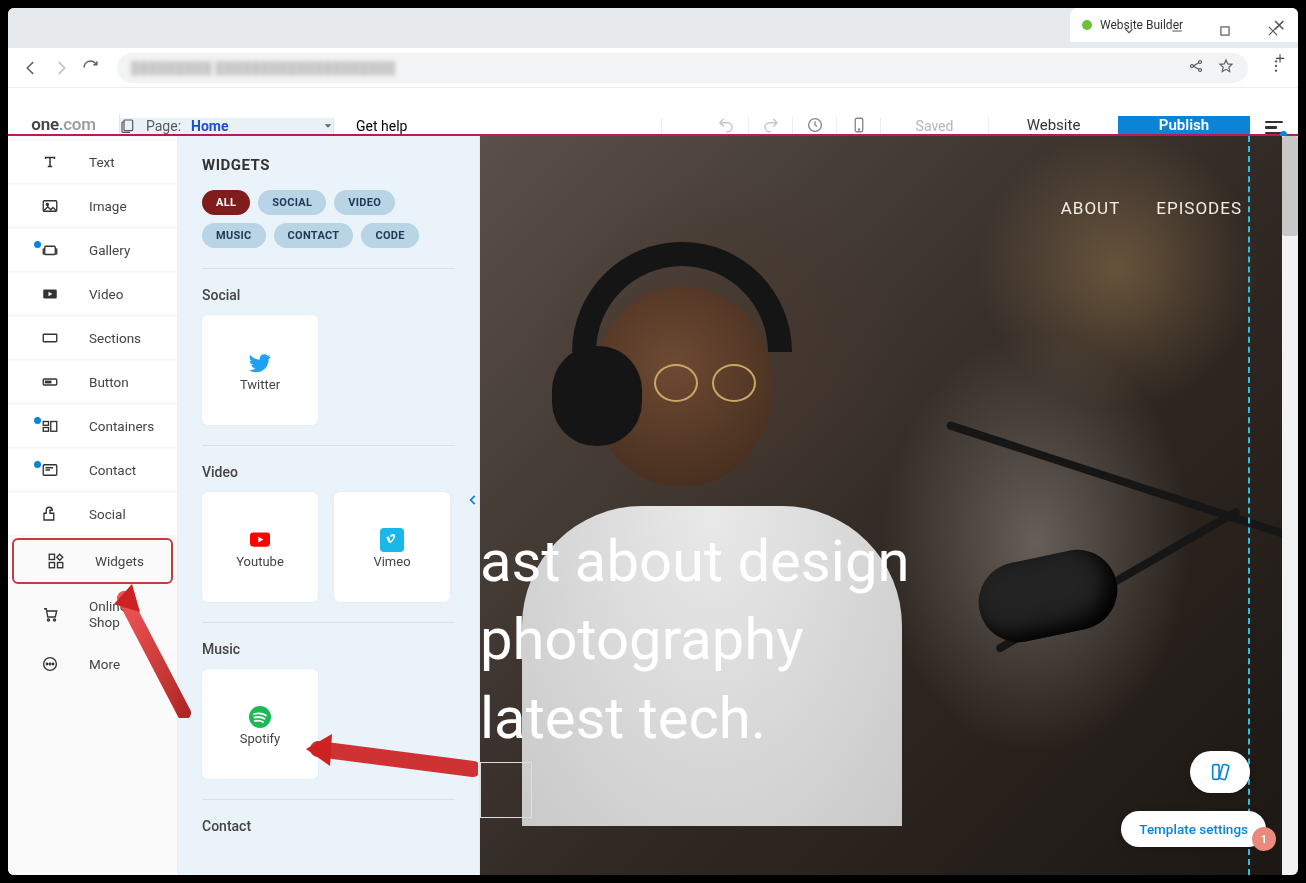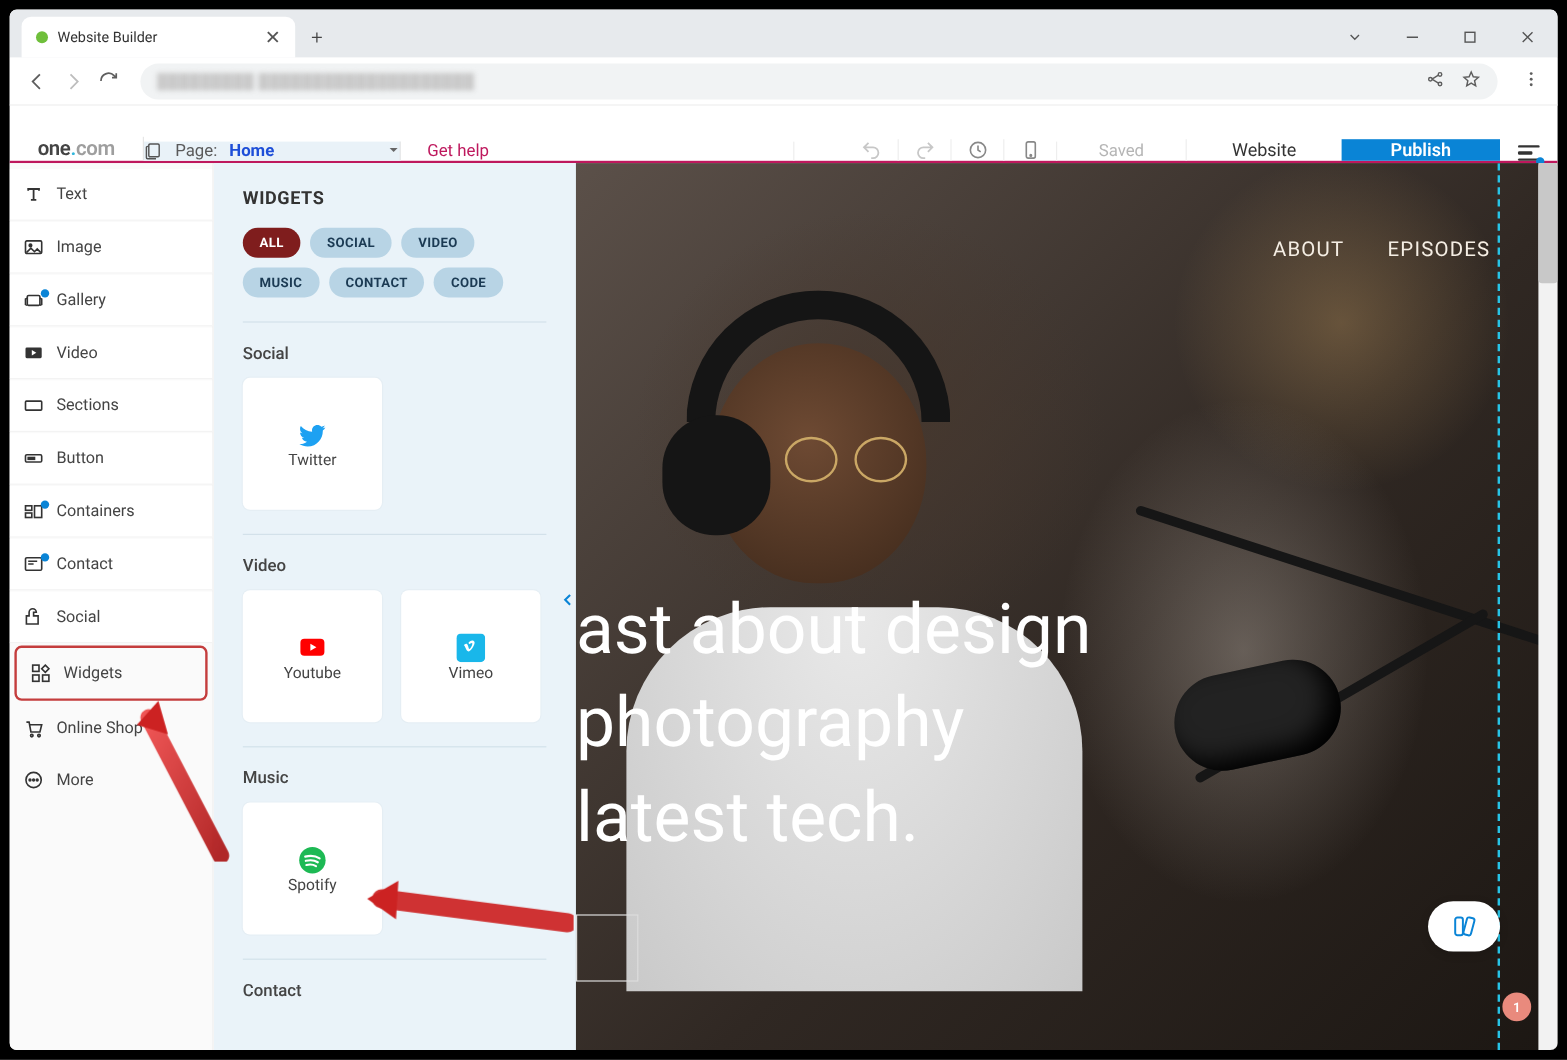--- a/index.html
+++ b/index.html
@@ -4,21 +4,21 @@
 <style>
 * { margin: 0; padding: 0; box-sizing: border-box; font-family: -apple-system, BlinkMacSystemFont, "Segoe UI", Roboto, sans-serif; }
 html, body { width: 100%; height: 100%; background: #000; }
 .frame { position: absolute; left: 8px; top: 8px; right: 8px; bottom: 8px; background: #fff; border-radius: 6px; overflow: hidden; }
 
 
 .win-controls { position: absolute; right: 18px; top: 16px; display: flex; gap: 34px; color: #555; font-size: 14px; }
 .win-controls svg { width: 14px; height: 14px; }
 
 
-.tab-strip { height: 40px; background: #e7eaed; display: flex; align-items: flex-end; padding-left: 10px; }
+.tab-strip { height: 40px; background: #e7eaed; display: flex; align-items: flex-end; padding-left: 10px; flex-direction: column; }
 .tab { display: flex; align-items: center; gap: 8px; background: #fff; border-radius: 8px 8px 0 0; padding: 8px 12px; height: 34px; width: 228px; }
 .tab-dot { width: 10px; height: 10px; border-radius: 50%; background: #6fbf3b; }
 .tab-title { font-size: 12px; color: #333; flex: 1; }
 .tab-close { color: #555; cursor: pointer; }
 .new-tab { padding: 6px 10px; color: #444; cursor: pointer; }
 
 
 .addr-row { height: 40px; background: #fff; border-bottom: 1px solid #eee; display: flex; align-items: center; padding: 0 14px; gap: 12px; }
 .nav-ico { color: #5e5e5e; display: flex; }
 .nav-ico.disabled { color: #bdbdbd; }
@@ -31,40 +31,40 @@
 .app-top { height: 48px; display: flex; align-items: flex-end; border-bottom: 2px solid #be185d; }
 .logo-cell { width: 112px; display: flex; align-items: center; justify-content: center; border-right: 1px solid #e6e6e6; font-weight: 600; font-size: 17px; letter-spacing: -0.3px; }
 .logo-one { color: #444; }
 .logo-dot { color: #32b7dc; }
 .logo-com { color: #9e9e9e; }
 .page-cell { display: flex; align-items: center; gap: 10px; padding: 0 0; width: 214px; background: #e9f2f8; border-right: 1px solid #e6e6e6; color: #444; font-size: 14px; cursor: pointer; }
 .page-cell svg.page-ico { width: 16px; height: 16px; color: #555; }
 .page-cell .label { color: #5a5a5a; }
 .page-cell .name { color: #1d4ed8; font-weight: bold; }
 .page-cell .caret { margin-left: auto; color: #666; }
-.help-cell { display: flex; align-items: center; padding: 0 22px; color: #be185d; font-size: 14px; border-right: 1px solid #eee; cursor: pointer; flex: 0 0 auto; width: 328px; }
+.help-cell { display: flex; align-items: center; padding: 0 22px; color: #000000; font-size: 14px; border-right: 1px solid #eee; cursor: pointer; flex: 0 0 auto; width: 328px; }
 .spacer-flex { flex: 1; display: flex; align-items: center; }
 .icon-btn { width: 44px; display: flex; align-items: center; justify-content: center; color: #888; }
 .icon-btn.sep { border-left: 1px solid #eee; }
 .icon-btn.disabled { color: #c7c7c7; }
 .saved-cell { width: 108px; display: flex; align-items: center; justify-content: center; color: #b5b5b5; font-size: 14px; border-left: 1px solid #eee; }
 .preview-cell { width: 130px; display: flex; align-items: center; justify-content: center; color: #333; font-size: 15px; cursor: pointer; border-left: 1px solid #eee; }
 .publish-cell { width: 132px; background: #0a84d6; color: #fff; display: flex; align-items: center; justify-content: center; font-size: 15px; font-weight: 600; cursor: pointer; margin-top: 12px; }
 .account-cell { width: 48px; display: flex; align-items: center; justify-content: center; position: relative; cursor: pointer; }
 .account-cell .stripes { width: 18px; display: flex; flex-direction: column; gap: 3px; }
 .account-cell .stripes span { height: 2.5px; background: #333; border-radius: 1px; }
 .account-cell .stripes span:nth-child(2){ width: 12px;}
 .account-cell .badge { width: 7px; height: 7px; border-radius: 50%; background: #0a84d6; position: absolute; top: 10px; right: 11px; }
 
 
 .app-body { position: absolute; top: 128px; left: 0; right: 0; bottom: 0; display: flex; }
 
 
 .tools { width: 170px; background: #fafafa; border-right: 1px solid #eee; padding-top: 4px; overflow: hidden; }
-.tool-item { display: flex; align-items: center; gap: 10px; padding: 12px 11px; color: #444; font-size: 13.5px; background: #fff; margin: 1px 0; border-bottom: 1px solid #f3f3f3; cursor: pointer; position: relative; }
+.tool-item { display: flex; align-items: center; gap: 30px; padding: 12px 33px; color: #444; font-size: 13.5px; background: #fff; margin: 1px 0; border-bottom: 1px solid #f3f3f3; cursor: pointer; position: relative; }
 .tool-item.on-gray { background: transparent; border-bottom: none; }
 .tool-item svg { width: 18px; height: 18px; flex-shrink: 0; color: #333; }
 .tool-item .dot-badge { width: 7px; height: 7px; border-radius: 50%; background: #0a84d6; position: absolute; left: 26px; top: 12px; }
 .widgets-highlight { border: 2px solid #c43d3d; border-radius: 6px; margin: 2px 4px; background: #fafafa; }
 
 
 .widget-panel { width: 302px; background: #eaf3f9; border-right: 1px solid #dfe9ef; padding: 20px 24px 30px 24px; overflow-y: auto; position: relative; }
 .widget-panel h2 { font-size: 15px; font-weight: 700; letter-spacing: 0.5px; color: #333; margin-bottom: 16px; }
 .filter-row { display: flex; flex-wrap: wrap; gap: 8px; margin-bottom: 20px; }
 .pill { background: #b8d4e5; color: #1b3a53; font-size: 11px; font-weight: 700; padding: 6px 14px; border-radius: 14px; cursor: pointer; letter-spacing: 0.3px; }
@@ -91,21 +91,21 @@
 .ear-cup { width: 90px; height: 100px; background: #151515; border-radius: 44px; position: absolute; top: 140px; left: 50px; }
 .glasses { position: absolute; top: 158px; left: 152px; width: 120px; height: 38px; }
 .lens { width: 44px; height: 38px; border: 2.5px solid #caa765; border-radius: 50%; position: absolute; }
 .lens.right { left: 58px; }
 .shirt { position: absolute; top: 300px; left: 20px; width: 380px; height: 320px; background: radial-gradient(ellipse at top, #e9e9e9, #c9c9c9); border-radius: 120px 120px 0 0; }
 .mic-arm { position: absolute; right: 0; top: 160px; width: 540px; height: 430px; pointer-events: none; }
 .mic { width: 140px; height: 80px; background: #222; border-radius: 40px; position: absolute; left: 220px; top: 260px; transform: rotate(-12deg); box-shadow: inset -10px -10px 20px #000; }
 .arm1 { width: 360px; height: 8px; background: #161616; position: absolute; right: 0; top: 180px; transform: rotate(18deg); border-radius: 4px; }
 .arm2 { width: 280px; height: 8px; background: #161616; position: absolute; right: 40px; top: 280px; transform: rotate(-30deg); border-radius: 4px; }
 .site-nav { position: absolute; top: 62px; right: 56px; display: flex; gap: 36px; color: #f5eee4; font-family: Georgia, serif; font-size: 17px; letter-spacing: 1px; }
-.hero-text { position: absolute; left: 0; top: 350px; color: #fff; font-family: Georgia, "Times New Roman", serif; }
+.hero-text { position: absolute; left: 0; top: 386px; color: #fff; font-family: Georgia, "Times New Roman", serif; }
 .hero-text .line { font-size: 58px; line-height: 1.35; }
 .hero-btn { position: absolute; left: 0; top: 626px; width: 52px; height: 56px; border: 1.5px solid #ddd; }
 .guide-line { position: absolute; top: 0; bottom: 0; right: 48px; border-right: 2px dashed #27c3e6; }
 
 
 .float-swatch { position: absolute; right: 48px; bottom: 82px; width: 60px; height: 42px; background: #fff; border-radius: 22px; display: flex; align-items: center; justify-content: center; box-shadow: 0 2px 8px rgba(0,0,0,0.15); cursor: pointer; }
 .float-templ { position: absolute; right: 32px; bottom: 28px; background: #fff; color: #0a84d6; font-size: 13.5px; font-weight: 500; padding: 10px 18px; border-radius: 20px; box-shadow: 0 2px 8px rgba(0,0,0,0.15); cursor: pointer; }
 .float-badge { position: absolute; right: 22px; bottom: 24px; width: 24px; height: 24px; border-radius: 50%; background: #e98a7d; color: #fff; display: flex; align-items: center; justify-content: center; font-size: 11px; font-weight: 600; }
 
 
@@ -455,20 +455,23 @@
       </div>
       <div class="hero-btn"></div>
       <div class="guide-line"></div>
 
       <div class="float-swatch">
         <svg width="22" height="22" viewBox="0 0 24 24" fill="none" stroke="#0a84d6" stroke-width="1.8">
             <rect x="4" y="4" width="7" height="16" rx="2"></rect>
             <rect x="13" y="4" width="7" height="16" rx="2" transform="rotate(15 16.5 12)"></rect>
           </svg>
       </div>
+      <div class="float-templ">
+        <span>Template settings</span>
+      </div>
       <div class="float-badge">1</div>
     </div>
   </div>
 
   <svg class="arrow-svg" style="left:96px; top:570px;" width="100" height="140">
     <defs>
         <linearGradient id="g1" x1="0" y1="0" x2="1" y2="1">
           <stop offset="0" stop-color="#e44"></stop>
           <stop offset="1" stop-color="#a11"></stop>
         </linearGradient>

